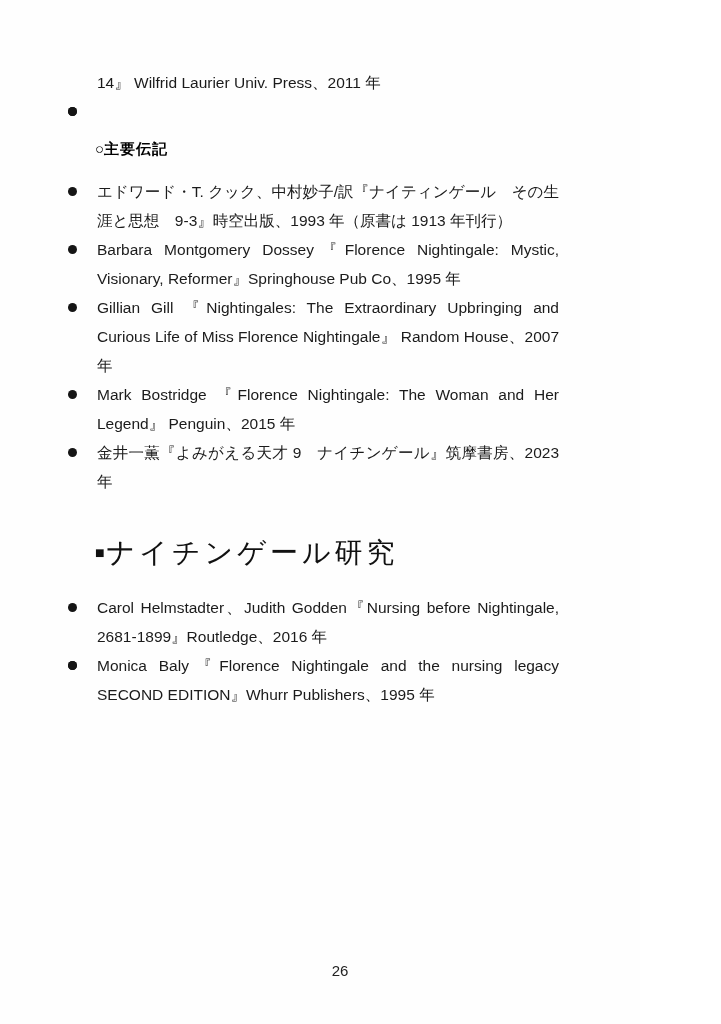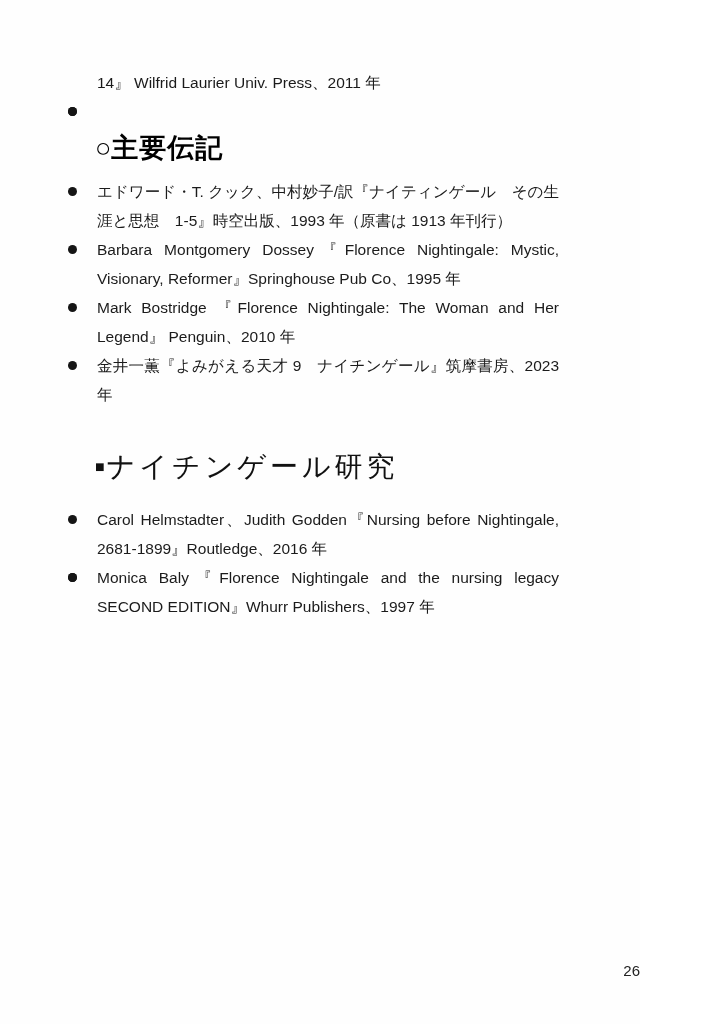--- a/index.html
+++ b/index.html
@@ -27,29 +27,29 @@
   .bullet {
     position: absolute;
     left: -29px;
     top: 10px;
     width: 9px;
     height: 9px;
     border-radius: 50%;
     background: #151515;
   }
   .heading-gothic {
-    font-size: 27px;
+    font-size: 15px;
     font-weight: bold;
     color: #000;
     margin: 38px 0 15px -2px;
     line-height: 27px;
     letter-spacing: 1px;
   }
   .heading-serif {
-    font-family: Liberation Serif, serif;
+    font-family: Liberation Mono, monospace;
     font-size: 28px;
     font-weight: normal;
     color: #111;
     margin: 40px 0 20px -2px;
     line-height: 36px;
     letter-spacing: 4px;
   }
   .heading-serif .marker-square {
     font-size: 16px;
     letter-spacing: 0;
@@ -57,21 +57,21 @@
     margin-right: 2px;
   }
   .heading-gothic .marker-circle {
     letter-spacing: 0;
   }
   .page-num {
     position: absolute;
     left: 16px;
     right: 0;
     top: 962px;
-    text-align: right;
+    text-align: center;
     font-size: 15px;
     color: #222;
     margin-left: 24px;
   }
 </style>
 </head>
 <body>
 
 <div class="page">
 
@@ -83,46 +83,50 @@
   </div>
   <div class="item">
     <span class="bullet"></span>
   </div>
 
   <div class="heading-gothic">
     <span class="marker-circle">○</span><span>主要伝記</span>
   </div>
   <div class="item">
     <span class="bullet"></span>
-    <span>エドワード・T. クック、中村妙子/訳『ナイティンゲール　その生涯と思想　1-5』時空出版、1993 年（原書は 1913 年刊行）</span>
+    <span>エドワード・T. クック、中村妙子/訳『ナイティンゲール　その生涯と思想　9-3』時空出版、1993 年（原書は 1913 年刊行）</span>
   </div>
 
   <div class="item">
     <span class="bullet"></span>
     <span>Barbara Montgomery Dossey『Florence Nightingale: Mystic, Visionary, Reformer』Springhouse Pub Co、1995 年</span>
   </div>
   <div class="item">
     <span class="bullet"></span>
-    <span>Mark Bostridge 『Florence Nightingale: The Woman and Her Legend』 Penguin、2010 年</span>
+    <span>Gillian Gill 『Nightingales: The Extraordinary Upbringing and Curious Life of Miss Florence Nightingale』 Random House、2007 年</span>
+  </div>
+  <div class="item">
+    <span class="bullet"></span>
+    <span>Mark Bostridge 『Florence Nightingale: The Woman and Her Legend』 Penguin、2015 年</span>
   </div>
   <div class="item">
     <span class="bullet"></span>
     <span>金井一薫『よみがえる天才 9　ナイチンゲール』筑摩書房、2023 年</span>
   </div>
 
   <div class="heading-serif">
     <span class="marker-square">■</span><span>ナイチンゲール研究</span>
   </div>
   <div class="item">
     <span class="bullet"></span>
     <span>Carol Helmstadter、Judith Godden『Nursing before Nightingale, 2681-1899』Routledge、2016 年</span>
   </div>
   <div class="item">
     <span class="bullet"></span>
   </div>
   <div class="item">
     <span class="bullet"></span>
-    <span>Monica Baly『Florence Nightingale and the nursing legacy SECOND EDITION』Whurr Publishers、1997 年</span>
+    <span>Monica Baly『Florence Nightingale and the nursing legacy SECOND EDITION』Whurr Publishers、1995 年</span>
   </div>
 
   <div class="page-num">26</div>
 
 </div>
 
 </body></html>

